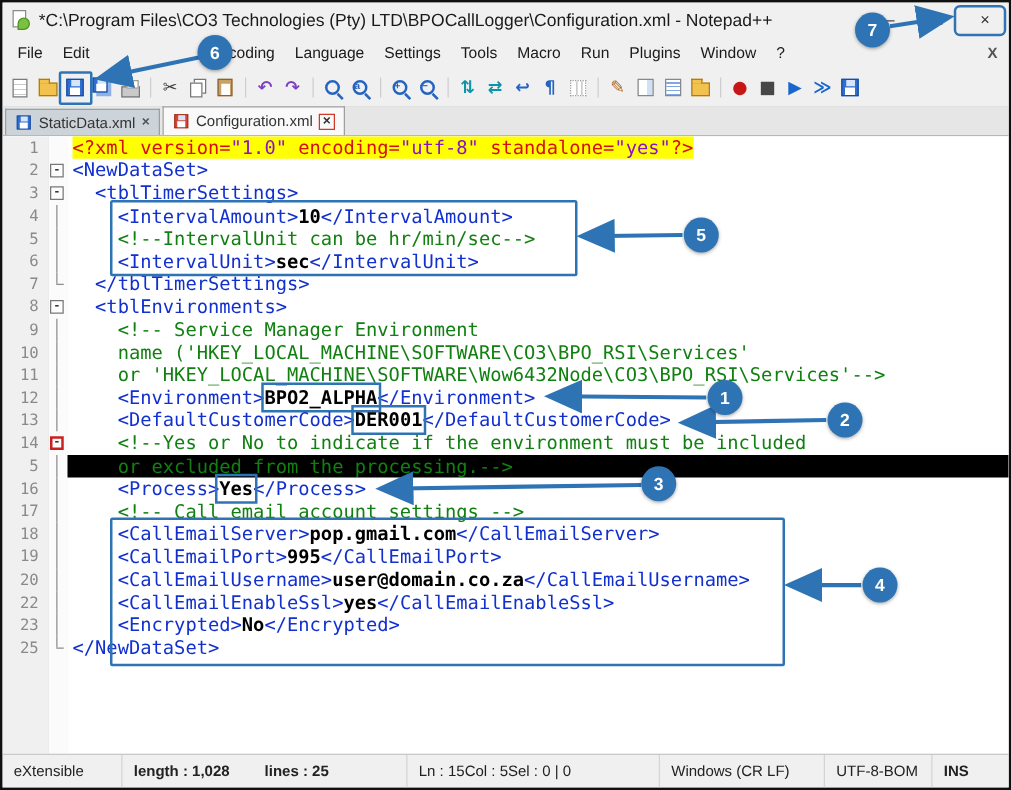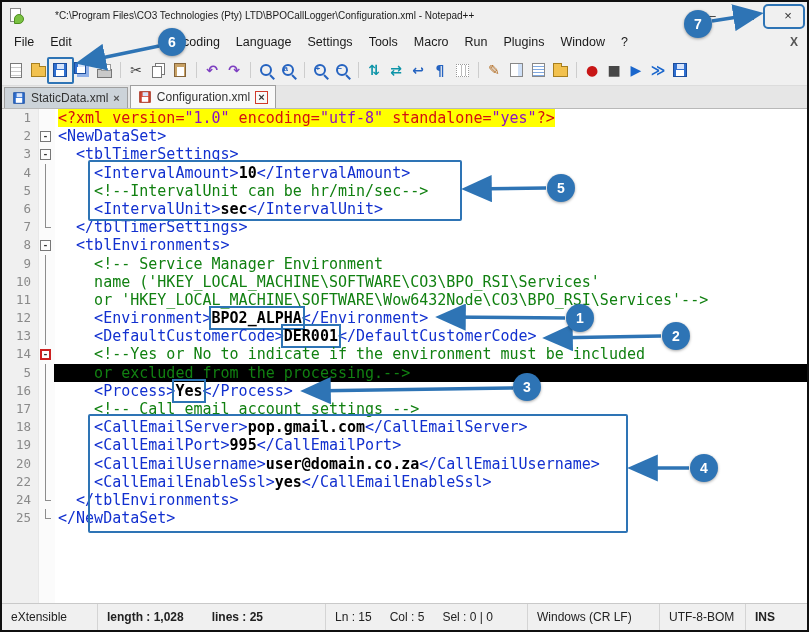--- a/index.html
+++ b/index.html
@@ -8,21 +8,21 @@
   .window { position:relative; width:809px; height:632px; border:2px solid #101010;
             background:#f0f0f0; overflow:hidden; font-family:"Liberation Sans", sans-serif; }
 
   
   .titlebar { position:absolute; left:0; top:0; right:0; height:27px; background:#f0f0f0;
               display:flex; align-items:center; padding-left:6px; }
   .app-icon { width:16px; height:16px; position:relative; margin-right:7px; flex:none; }
   .app-icon .pg { position:absolute; left:2px; top:0; width:11px; height:14px; background:#fff; border:1px solid #8a8a8a; }
   .app-icon .cham { position:absolute; right:0; bottom:0; width:10px; height:10px; background:#7ac142;
                     border:1px solid #4e8f1e; border-radius:50% 50% 50% 0; }
-  .title-text { font-size:10px; color:#1a1a1a; white-space:nowrap; overflow:hidden;margin-left:24px; }
+  .title-text { font-size:14px; color:#1a1a1a; white-space:nowrap; overflow:hidden; }
   .win-controls { margin-left:auto; display:flex; height:100%; flex:none; }
   .wbtn { width:38px; height:100%; display:flex; align-items:center; justify-content:center;
           font-size:13px; color:#333; }
 
   
   .menubar { position:absolute; left:0; top:27px; right:0; height:26px; background:#f0f0f0;
              display:flex; align-items:center; padding-left:4px; font-size:12.5px; color:#1a1a1a; }
   .mi { padding:4px 8px; white-space:nowrap; }
   .mi-gap { width:80px; }
   .menu-close-x { position:absolute; right:9px; top:6px; font-weight:bold; font-size:12px; color:#555; }
@@ -97,21 +97,21 @@
   .sg-xa { color:#d41010; }
   .sg-xv { color:#8c13c4; }
   .sg-box { outline:2px solid #2e74b5; outline-offset:1px; }
 
   
   .statusbar { position:absolute; left:0; right:0; bottom:0; height:27px; background:#f0f0f0;
                border-top:1px solid #c9c9c9; display:flex; align-items:stretch; font-size:12px; color:#222; }
   .sp { display:flex; align-items:center; padding:0 9px; border-right:1px solid #d4d4d4; white-space:nowrap; }
   .sp1 { flex:0 0 96px; }
   .sp2 { flex:0 0 228px; gap:28px;font-weight:bold; }
-  .sp3 { flex:0 0 202px; gap:18px; }
+  .sp3 { flex:0 0 202px; }
   .sp4 { flex:0 0 132px; }
   .sp5 { flex:0 0 86px; }
   .sp6 { flex:1; border-right:none;font-weight:bold; }
 
   
   .hl-box { position:absolute; border:2px solid #2e74b5; border-radius:2px; z-index:5; pointer-events:none; }
   svg.arrows { position:absolute; left:0; top:0; z-index:6; pointer-events:none; }
   .arr { stroke:#2e74b5; stroke-width:3.4; marker-end:url(#ah); }
   .callout { position:absolute; width:28px; height:28px; border-radius:50%; background:#2e74b5;
              color:#fff; display:flex; align-items:center; justify-content:center; z-index:7;
@@ -375,23 +375,23 @@
           <span class="lnum">20</span>
           <span class="fold"><span class="fl"></span></span>
           <pre class="code"><span class="wrap"><span class="sg-t">    &lt;CallEmailUsername&gt;</span><span class="sg-v">user@domain.co.za</span><span class="sg-t">&lt;/CallEmailUsername&gt;</span></span></pre>
         </div>
         <div class="row">
           <span class="lnum">22</span>
           <span class="fold"><span class="fl"></span></span>
           <pre class="code"><span class="wrap"><span class="sg-t">    &lt;CallEmailEnableSsl&gt;</span><span class="sg-v">yes</span><span class="sg-t">&lt;/CallEmailEnableSsl&gt;</span></span></pre>
         </div>
         <div class="row">
-          <span class="lnum">24</span>
-          <span class="fold"><span class="fe"></span></span>
-          <pre class="code"><span class="wrap"><span class="sg-t">  &lt;/tblEnvironments&gt;</span></span></pre>
+          <span class="lnum">23</span>
+          <span class="fold"><span class="fl"></span></span>
+          <pre class="code"><span class="wrap"><span class="sg-t">    &lt;Encrypted&gt;</span><span class="sg-v">No</span><span class="sg-t">&lt;/Encrypted&gt;</span></span></pre>
         </div>
         <div class="row">
           <span class="lnum">25</span>
           <span class="fold"><span class="fe"></span></span>
           <pre class="code"><span class="wrap"><span class="sg-t">&lt;/NewDataSet&gt;</span></span></pre>
         </div>
       </div>
   </div>
 
   <div class="statusbar">

